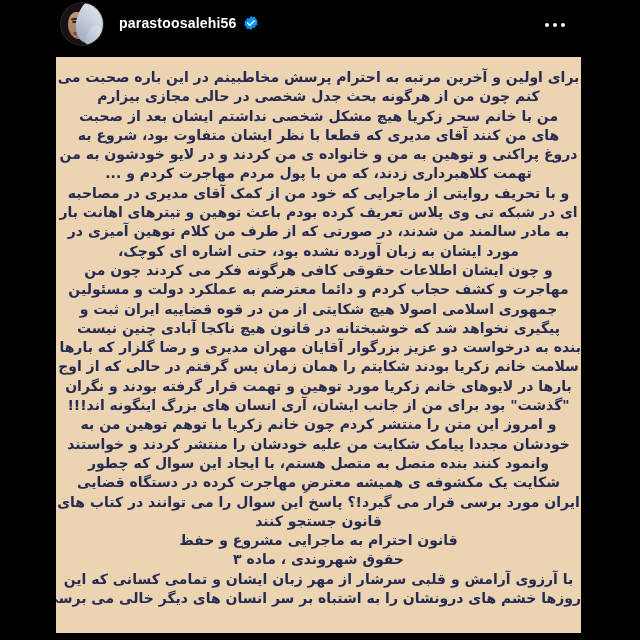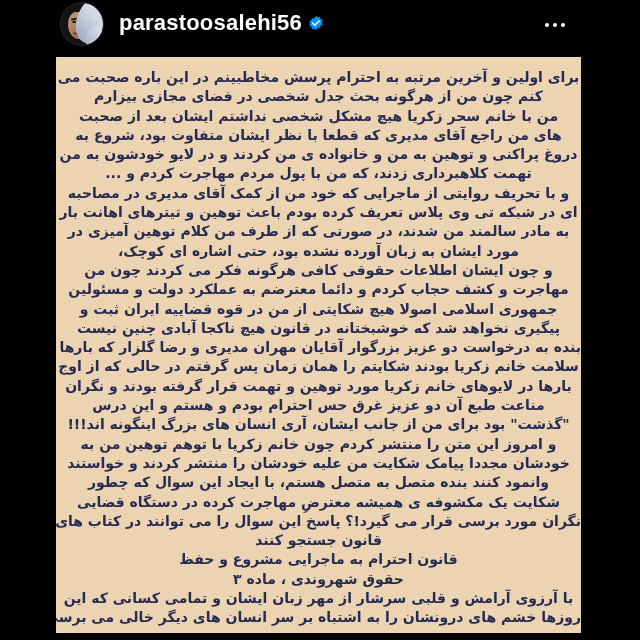--- a/index.html
+++ b/index.html
@@ -35,21 +35,21 @@
   }
   .avatar-hair2{
     position:absolute;right:2px;top:22px;width:14px;height:22px;
     background:linear-gradient(200deg,#dde3ee,#aab4c8);
     border-radius:50% 50% 60% 40%;transform:rotate(24deg);
   }
   .user-row{
     position:absolute;left:119px;top:12px;display:flex;align-items:center;gap:7px;
   }
   .username{
-    color:#fff;font-size:22px;font-weight:700;letter-spacing:.2px;line-height:22px;
+    color:#fff;font-size:14px;font-weight:700;letter-spacing:.2px;line-height:22px;
     font-family:"Liberation Sans",sans-serif;
   }
   .badge{display:block;}
   .more{
     position:absolute;left:543px;top:21px;display:flex;gap:4px;cursor:pointer;padding:2px;
   }
   .dot{width:4px;height:4px;border-radius:50%;background:#fff;}
   
   .card{
     position:absolute;left:56px;top:57px;width:525px;height:576px;
@@ -90,43 +90,42 @@
     <div class="more">
       <span class="dot"></span>
       <span class="dot"></span>
       <span class="dot"></span>
     </div>
   </div>
 
   <div class="card">
     <div class="post-text">
         <div class="post-line">برای اولین و آخرین مرتبه به احترام پرسش مخاطبینم در این باره صحبت می</div>
-        <div class="post-line">کنم چون من از هرگونه بحث جدل شخصی در فضای مجازی بیزارم</div>
+        <div class="post-line">کنم چون من از هرگونه بحث جدل شخصی در حالی مجازی بیزارم</div>
         <div class="post-line">من با خانم سحر زکریا هیچ مشکل شخصی نداشتم ایشان بعد از صحبت</div>
-        <div class="post-line">های من راجع آقای مدیری که قطعا با نظر ایشان متفاوت بود، شروع به</div>
+        <div class="post-line">های من کنند آقای مدیری که قطعا با نظر ایشان متفاوت بود، شروع به</div>
         <div class="post-line">دروغ پراکنی و توهین به من و خانواده ی من کردند و در لایو خودشون به من</div>
         <div class="post-line">تهمت کلاهبرداری زدند، که من با پول مردم مهاجرت کردم و ...</div>
         <div class="post-line">و با تحریف روایتی از ماجرایی که خود من از کمک آقای مدیری در مصاحبه</div>
         <div class="post-line">ای در شبکه تی وی پلاس تعریف کرده بودم باعث توهین و تیترهای اهانت بار</div>
         <div class="post-line">به مادر سالمند من شدند، در صورتی که از طرف من کلام توهین آمیزی در</div>
         <div class="post-line">مورد ایشان به زبان آورده نشده بود، حتی اشاره ای کوچک،</div>
         <div class="post-line">و چون ایشان اطلاعات حقوقی کافی هرگونه فکر می کردند چون من</div>
         <div class="post-line">مهاجرت و کشف حجاب کردم و دائما معترضم به عملکرد دولت و مسئولین</div>
         <div class="post-line">جمهوری اسلامی اصولا هیچ شکایتی از من در قوه قضاییه ایران ثبت و</div>
         <div class="post-line">پیگیری نخواهد شد که خوشبختانه در قانون هیچ ناکجا آبادی چنین نیست</div>
         <div class="post-line">بنده به درخواست دو عزیز بزرگوار آقایان مهران مدیری و رضا گلزار که بارها و</div>
         <div class="post-line">سلامت خانم زکریا بودند شکایتم را همان زمان پس گرفتم در حالی که از اوج</div>
         <div class="post-line">بارها در لایوهای خانم زکریا مورد توهین و تهمت قرار گرفته بودند و نگران</div>
-        <div class="post-line">مناعت طبع آن دو عزیز غرق حس احترام بودم و هستم و این درس</div>
         <div class="post-line">"گذشت" بود برای من از جانب ایشان، آری انسان های بزرگ اینگونه اند!!!</div>
         <div class="post-line">و امروز این متن را منتشر کردم چون خانم زکریا با توهم توهین من به</div>
         <div class="post-line">خودشان مجددا پیامک شکایت من علیه خودشان را منتشر کردند و خواستند</div>
         <div class="post-line">وانمود کنند بنده متصل به متصل هستم، با ایجاد این سوال که چطور</div>
         <div class="post-line">شکایت یک مکشوفه ی همیشه معترضِ مهاجرت کرده در دستگاه قضایی</div>
-        <div class="post-line">نگران مورد برسی قرار می گیرد!؟ پاسخ این سوال را می توانند در کتاب های</div>
+        <div class="post-line">ایران مورد برسی قرار می گیرد!؟ پاسخ این سوال را می توانند در کتاب های</div>
         <div class="post-line">قانون جستجو کنند</div>
         <div class="post-line">قانون احترام به ماجرایی مشروع و حفظ</div>
         <div class="post-line">حقوق شهروندی ، ماده ۳</div>
         <div class="post-line">با آرزوی آرامش و قلبی سرشار از مهر زبان ایشان و تمامی کسانی که این</div>
         <div class="post-line">روزها خشم های درونشان را به اشتباه بر سر انسان های دیگر خالی می برسی</div>
       </div>
   </div>
 
 </div>
 

